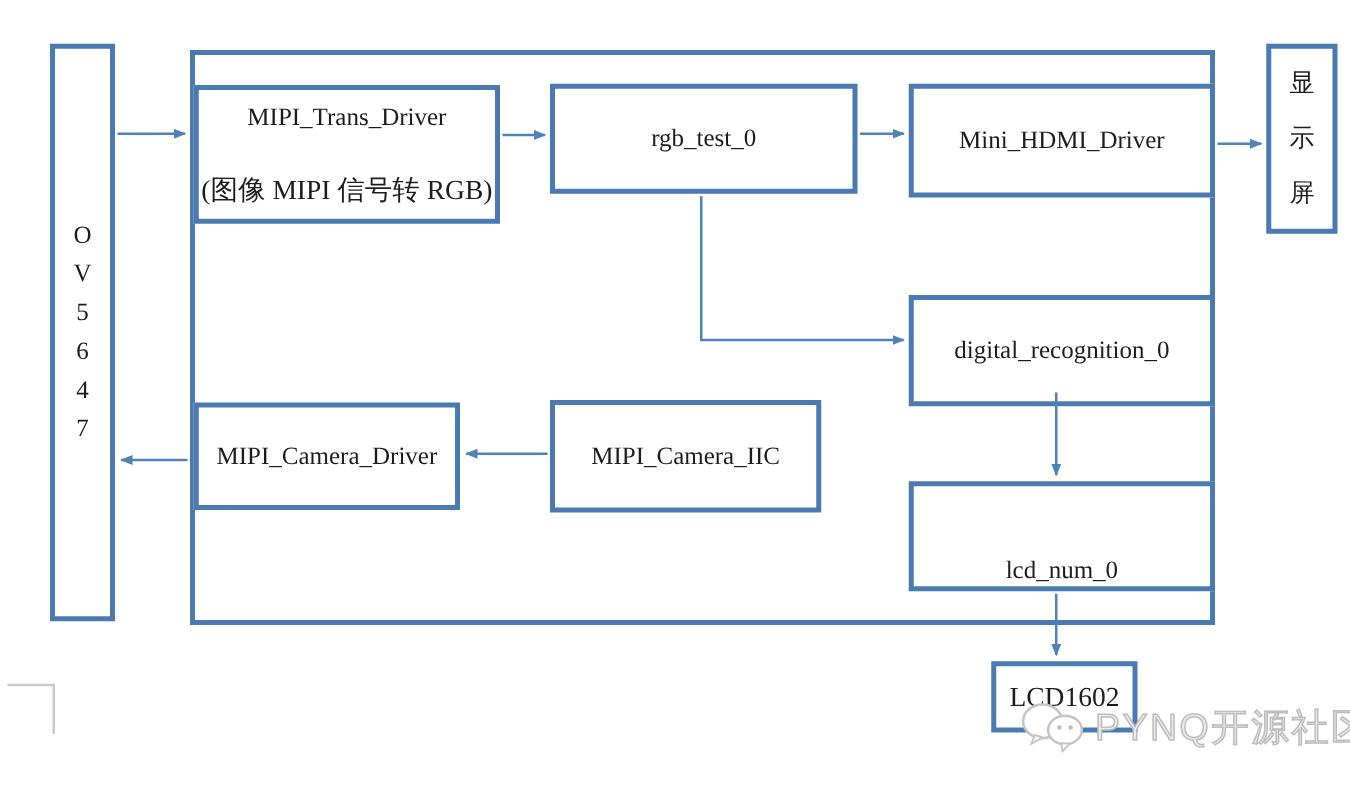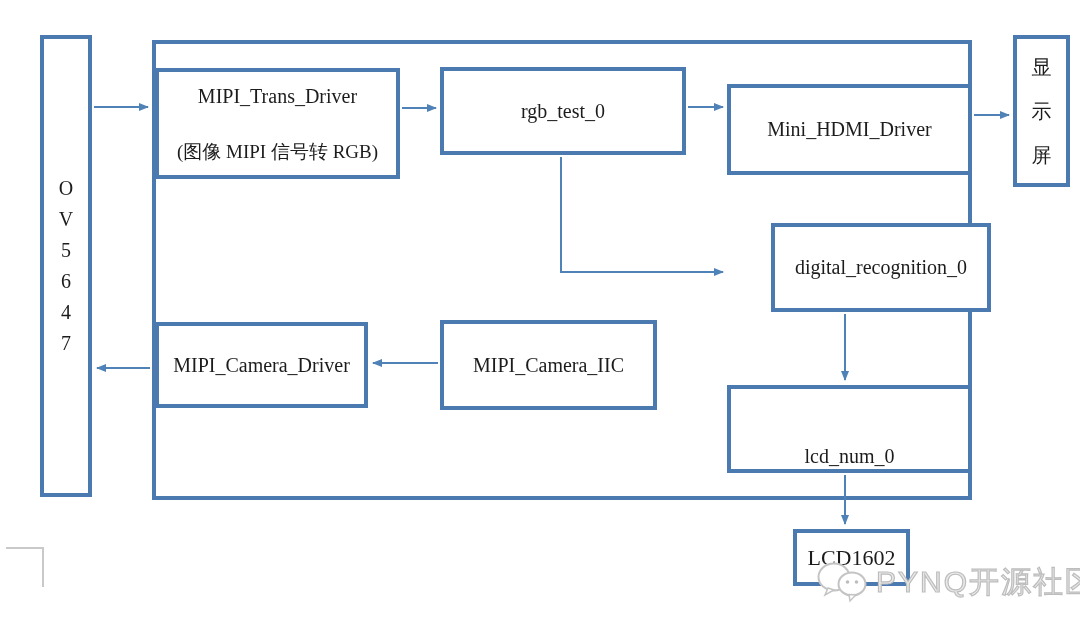--- a/index.html
+++ b/index.html
@@ -20,33 +20,33 @@
   .block{
     position:absolute;
     border:4px solid var(--blue);
     background:#ffffff;
     display:flex;flex-direction:column;
     align-items:center;justify-content:center;
     gap:7px;text-align:center;
     box-sizing:border-box;
   }
   .block .t{font-size:20px;line-height:1.25;white-space:nowrap;}
-  .block .s{font-size:19px;line-height:1.25;white-space:nowrap;margin-top:24px;}
+  .block .s{font-size:22px;line-height:1.25;white-space:nowrap;margin-top:24px;}
   .stacked{white-space:pre-line;font-size:20px;}
   
   #outer{left:152px;top:40px;width:820px;height:460px;background:transparent;}
   
   #b-ov5647{left:40px;top:35px;width:52px;height:462px;}
   #b-ov5647 .stacked{line-height:31px;}
   #b-mipi-trans{left:155px;top:68px;width:245px;height:111px;}
   #b-rgb-test{left:440px;top:67px;width:246px;height:88px;}
-  #b-mini-hdmi{left:727px;top:84px;width:245px;height:91px;}
+  #b-mini-hdmi{left:727px;top:67px;width:245px;height:91px;}
   #b-display{left:1013px;top:35px;width:57px;height:152px;}
   #b-display .stacked{line-height:44px;}
-  #b-digital{left:727px;top:223px;width:220px;height:89px;margin-left:44px;}
+  #b-digital{left:727px;top:236px;width:245px;height:89px;}
   #b-cam-driver{left:155px;top:322px;width:213px;height:86px;}
   #b-cam-iic{left:440px;top:320px;width:217px;height:90px;}
   #b-lcd-num{left:727px;top:385px;width:245px;height:88px;justify-content:flex-end;}
   #b-lcd1602{left:793px;top:529px;width:117px;height:57px;}
   #b-lcd1602 .t{font-size:22px;}
   
   #connectors{position:absolute;left:0;top:0;pointer-events:none;z-index:5;}
   #connectors line,#connectors polyline{stroke:var(--line);stroke-width:2;fill:none;}
   
   #corner-mark{

